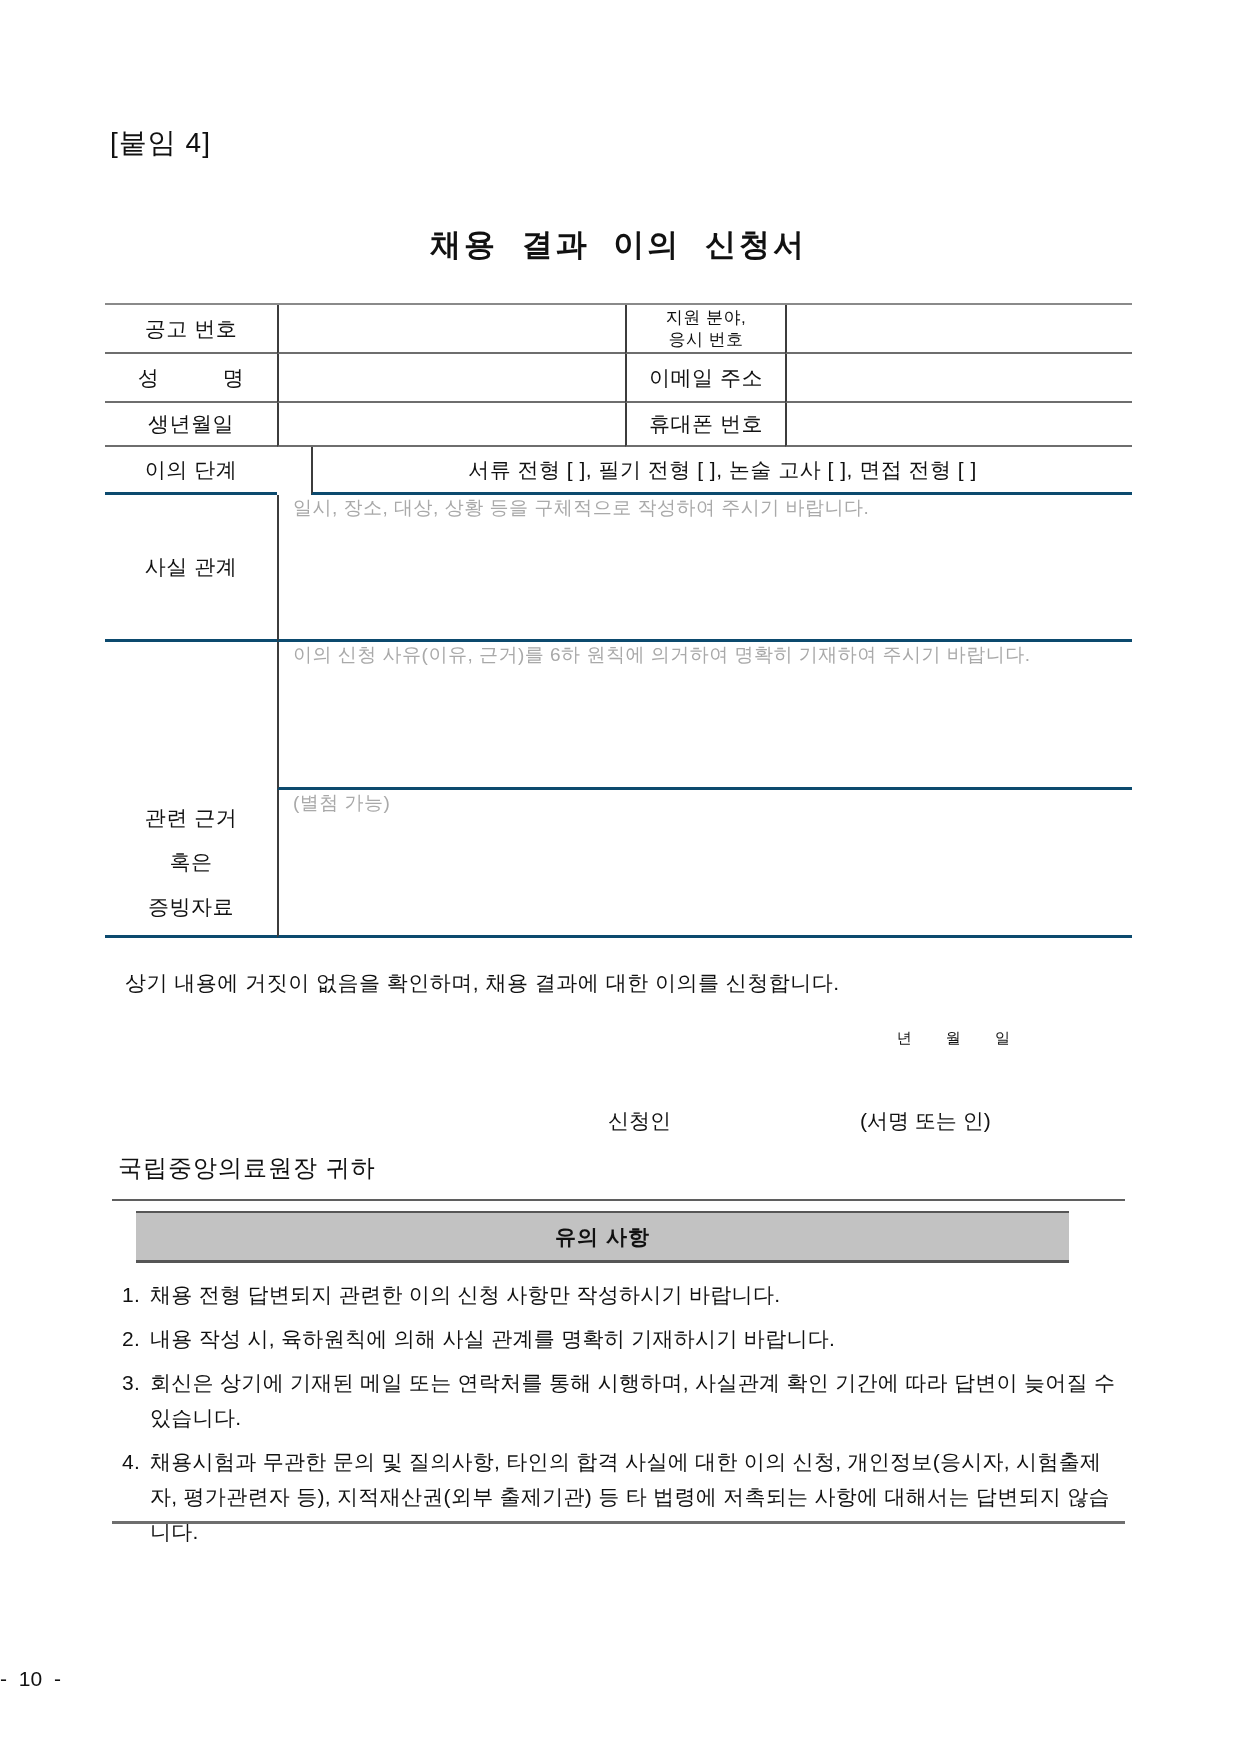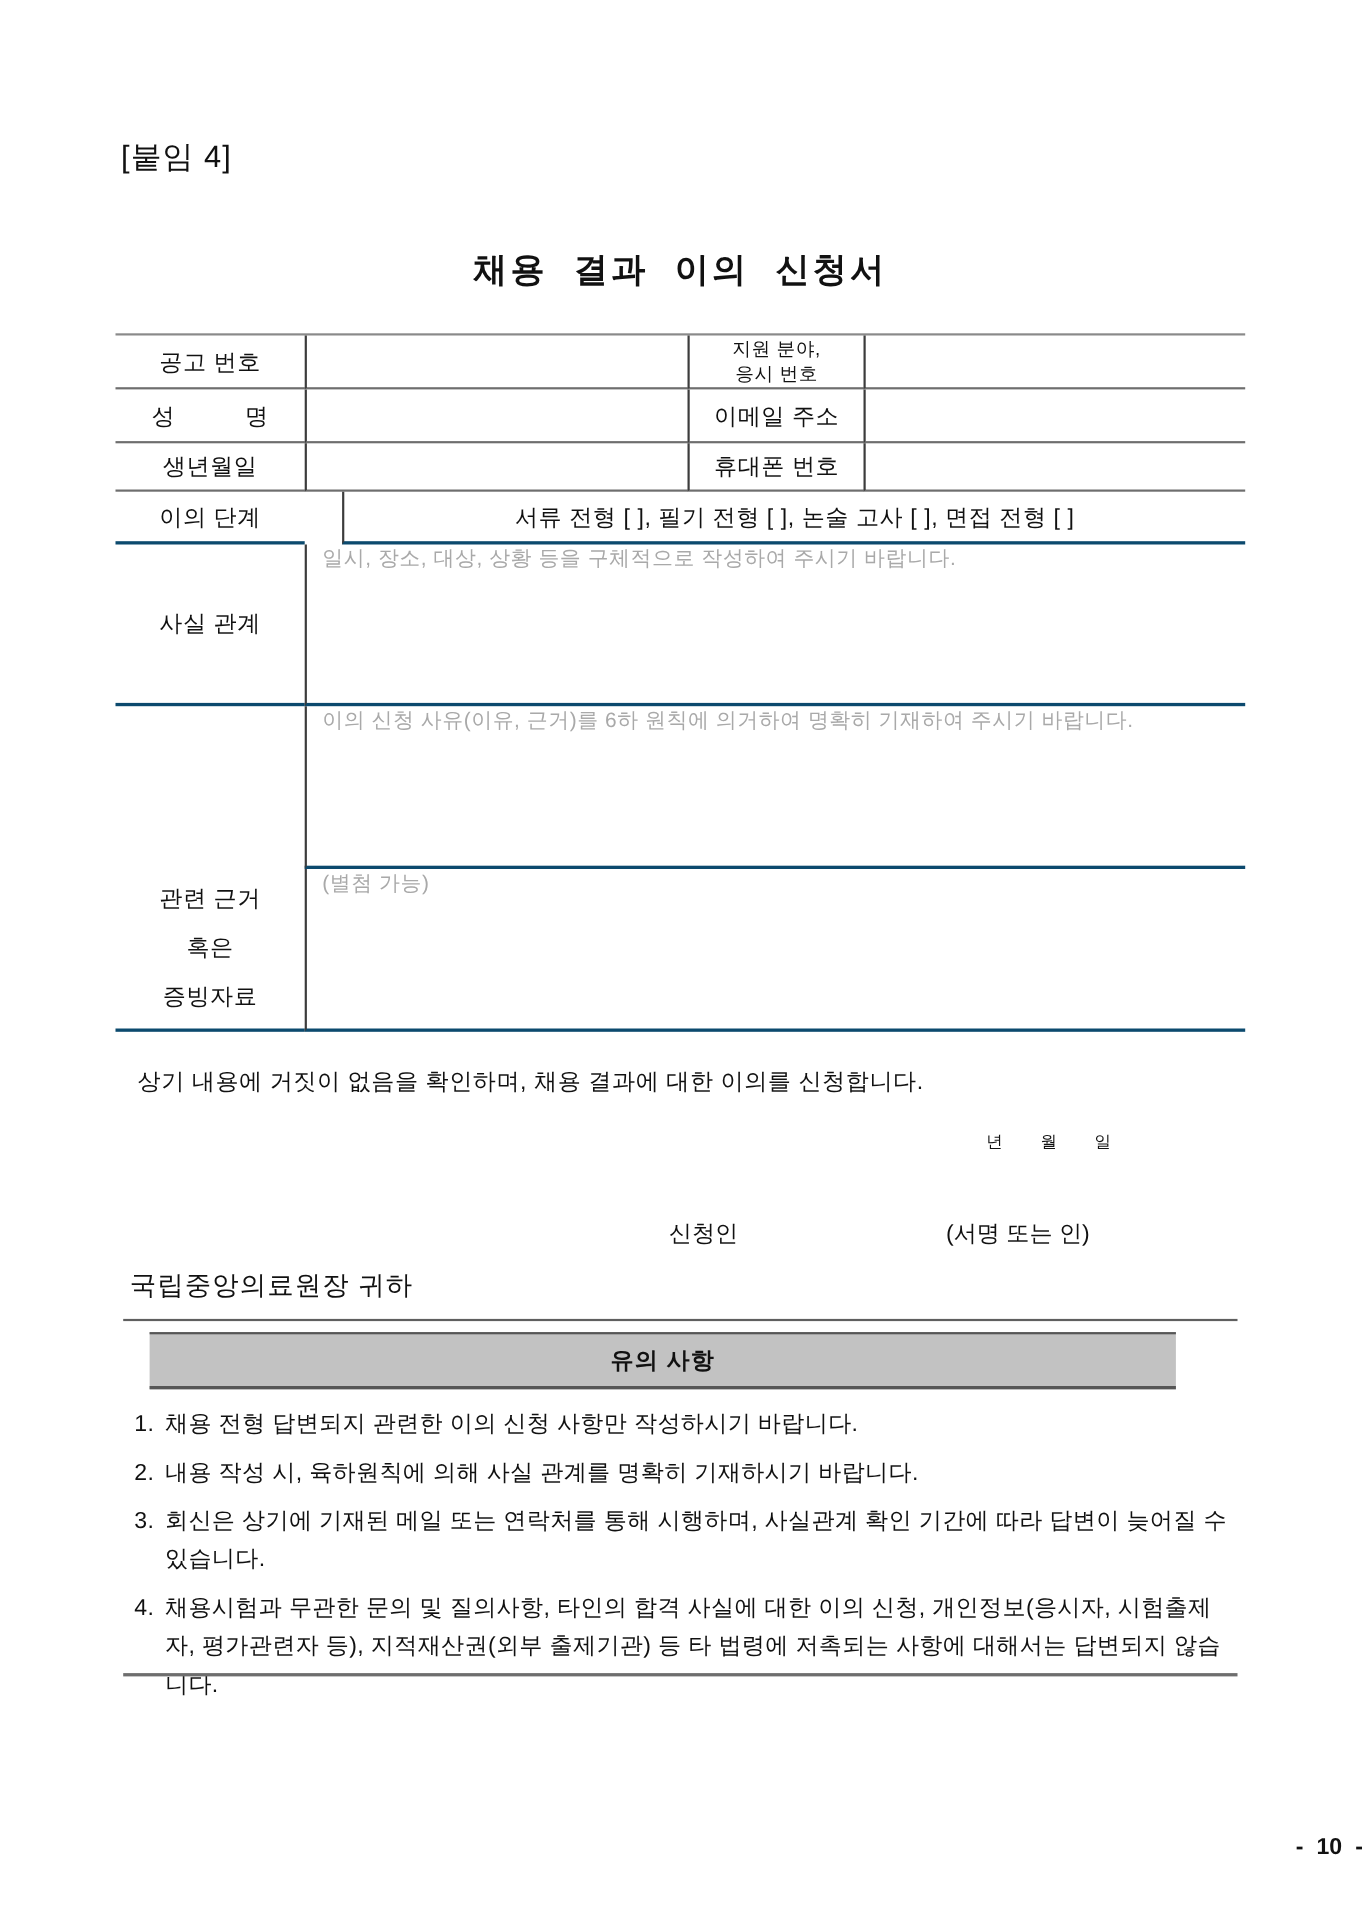--- a/index.html
+++ b/index.html
@@ -87,21 +87,21 @@
   }
   .notice-item .num { flex: 0 0 28px; }
   .notice-item .txt { flex: 1; }
   .notice-bottom-rule {
     position: absolute; left: 112px; top: 1521px; width: 1013px;
     border-top: 3px solid #6e6e6e;
   }
 
   .page-number {
     position: absolute; left: 0; top: 1667px; width: 1239px;
-    text-align: right; font-size: 21px; font-weight: bold; word-spacing: 6px;
+    text-align: left; font-size: 21px; font-weight: normal; word-spacing: 6px;
   }
 </style>
 </head>
 <body>
 
 <div class="page">
 
   <div class="attachment-label">[붙임 4]</div>
 
   <div class="doc-title">채용 결과 이의 신청서</div>

